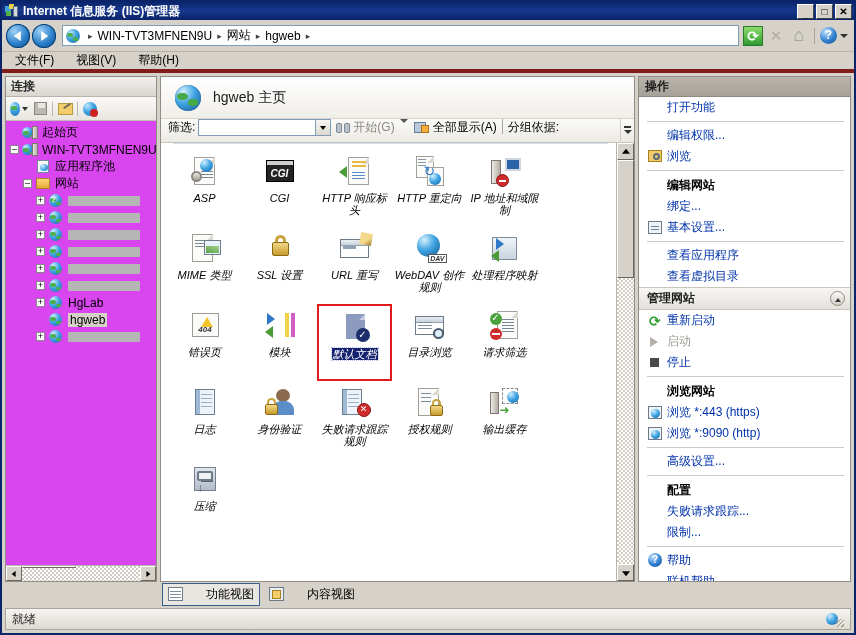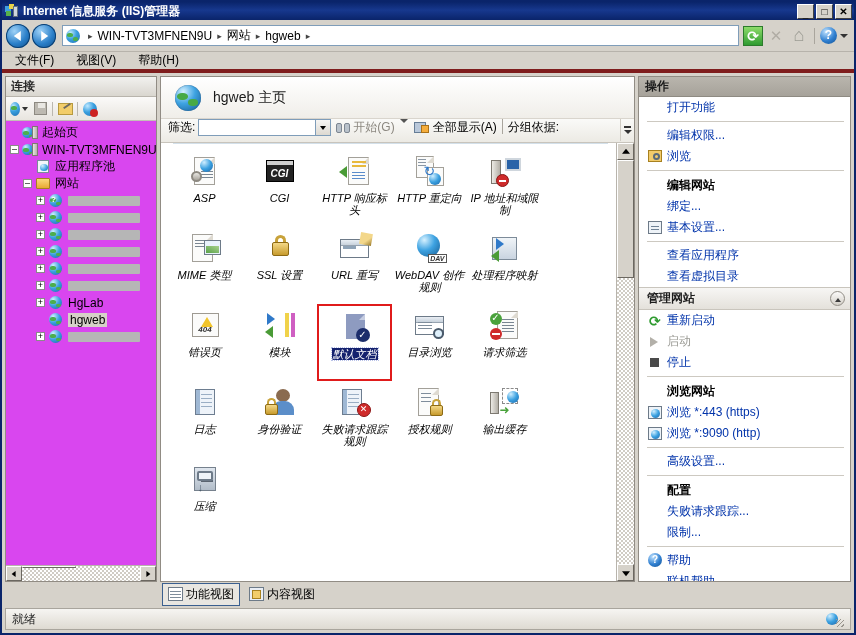--- a/index.html
+++ b/index.html
@@ -247,21 +247,21 @@
   .dashbox{position:absolute;left:14px;top:2px;width:16px;height:16px;border:1px dashed #8b8b8b;box-sizing:border-box;}
   
   .vscroll{flex:0 0 17px;width:17px;background:#d6d2ca;border-left:1px solid #b8b4ac;display:flex;flex-direction:column;}
   .vs-btn{height:17px;flex:0 0 17px;background:#d6d2ca;border:1px solid #fff;border-right-color:#6b6760;border-bottom-color:#6b6760;box-sizing:border-box;position:relative;cursor:pointer;}
   .vs-btn:after{content:"";position:absolute;left:50%;top:50%;width:0;height:0;border-left:4px solid transparent;border-right:4px solid transparent;}
   .vs-btn.u:after{transform:translate(-50%,-65%);border-bottom:5px solid #000;}
   .vs-btn.d:after{transform:translate(-50%,-35%);border-top:5px solid #000;}
   .vs-track{flex:1 1 auto;background:repeating-conic-gradient(#ffffff 0% 25%,#d0ccc4 0% 50%) 0 0/4px 4px;position:relative;}
   .vs-thumb{position:absolute;left:0;right:0;top:0;height:118px;background:#d6d2ca;border:1px solid #fff;border-right-color:#6b6760;border-bottom-color:#6b6760;box-sizing:border-box;cursor:pointer;}
   .viewtabs{flex:0 0 24px;height:24px;display:flex;align-items:center;background:#d6d2ca;padding-left:5px;box-sizing:border-box;}
-  .vtab{display:flex;align-items:center;font-size:12px;padding:2px 5px;margin-right:4px;cursor:pointer;color:#000;}
+  .vtab{display:flex;align-items:center;font-size:12px;padding:2px 5px;margin-right:4px;cursor:pointer;color:#000;gap:20px;}
   .vtab.active{border:1px solid #3a5f8f;background:#e8e6e1;}
   .vt-ico{width:15px;height:14px;margin-right:3px;position:relative;flex:0 0 15px;}
   .vt-ico.grid{background:#fff;border:1px solid #6d7a88;box-sizing:border-box;}
   .vt-ico.grid:after{content:"";position:absolute;left:1px;top:3px;right:1px;bottom:1px;
     background:repeating-linear-gradient(to bottom,#7f8d9b 0 1px,transparent 1px 3px);}
   .vt-ico.pages{background:#e9eef5;border:1px solid #6d7a88;box-sizing:border-box;}
   .vt-ico.pages:after{content:"";position:absolute;left:2px;top:2px;width:9px;height:9px;background:#f2cd6a;border:1px solid #a8811f;box-sizing:border-box;}
   
   .right{flex:0 0 213px;width:213px;}
   .act-head{

